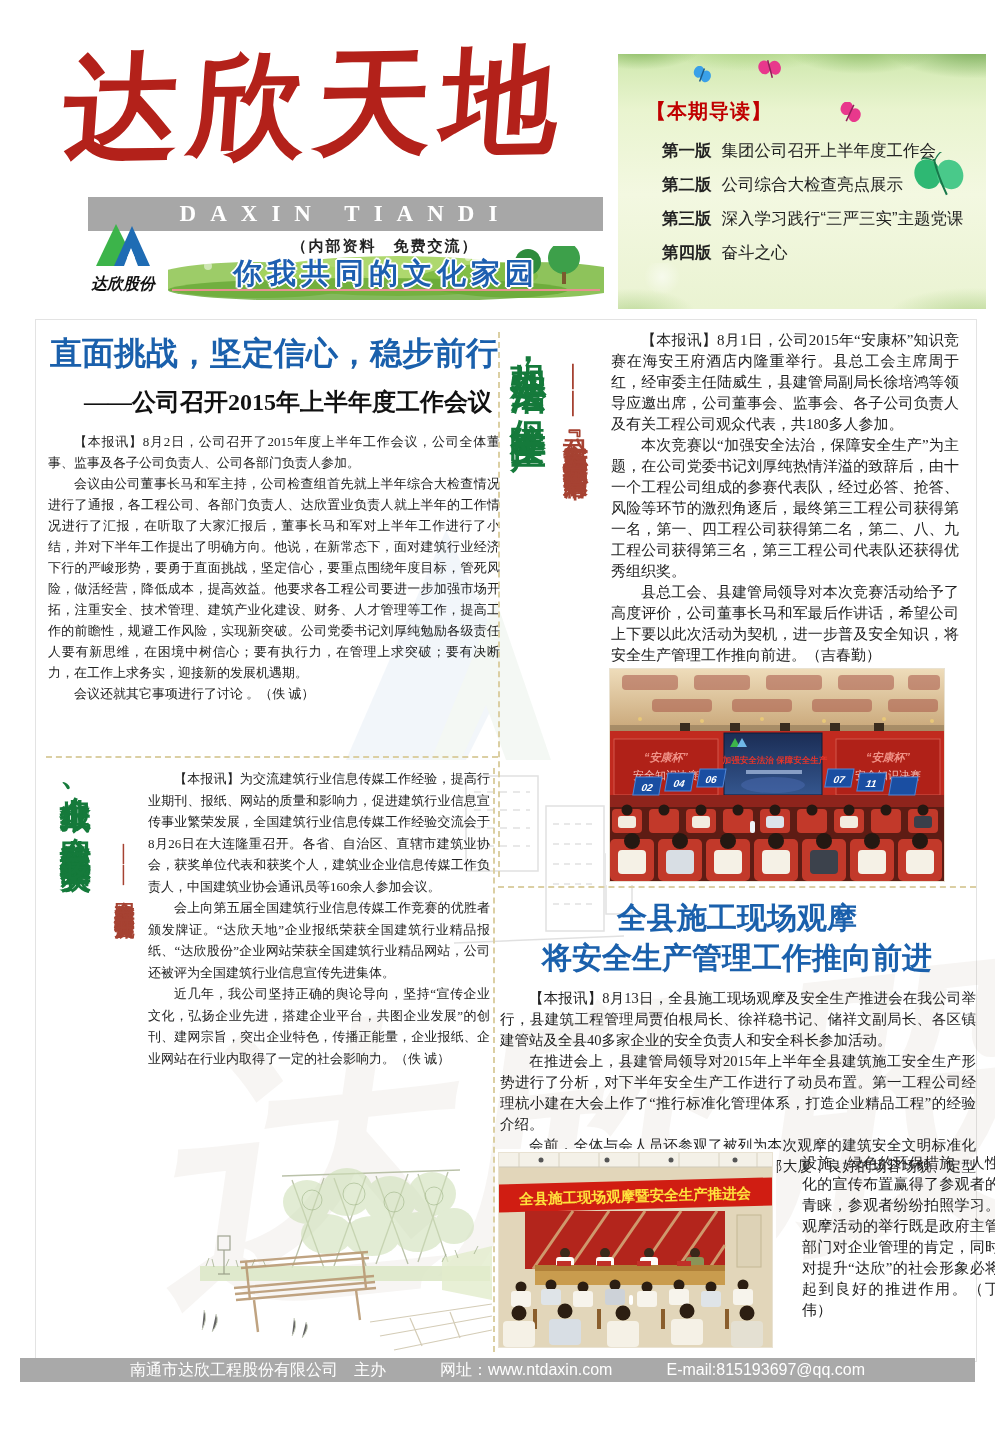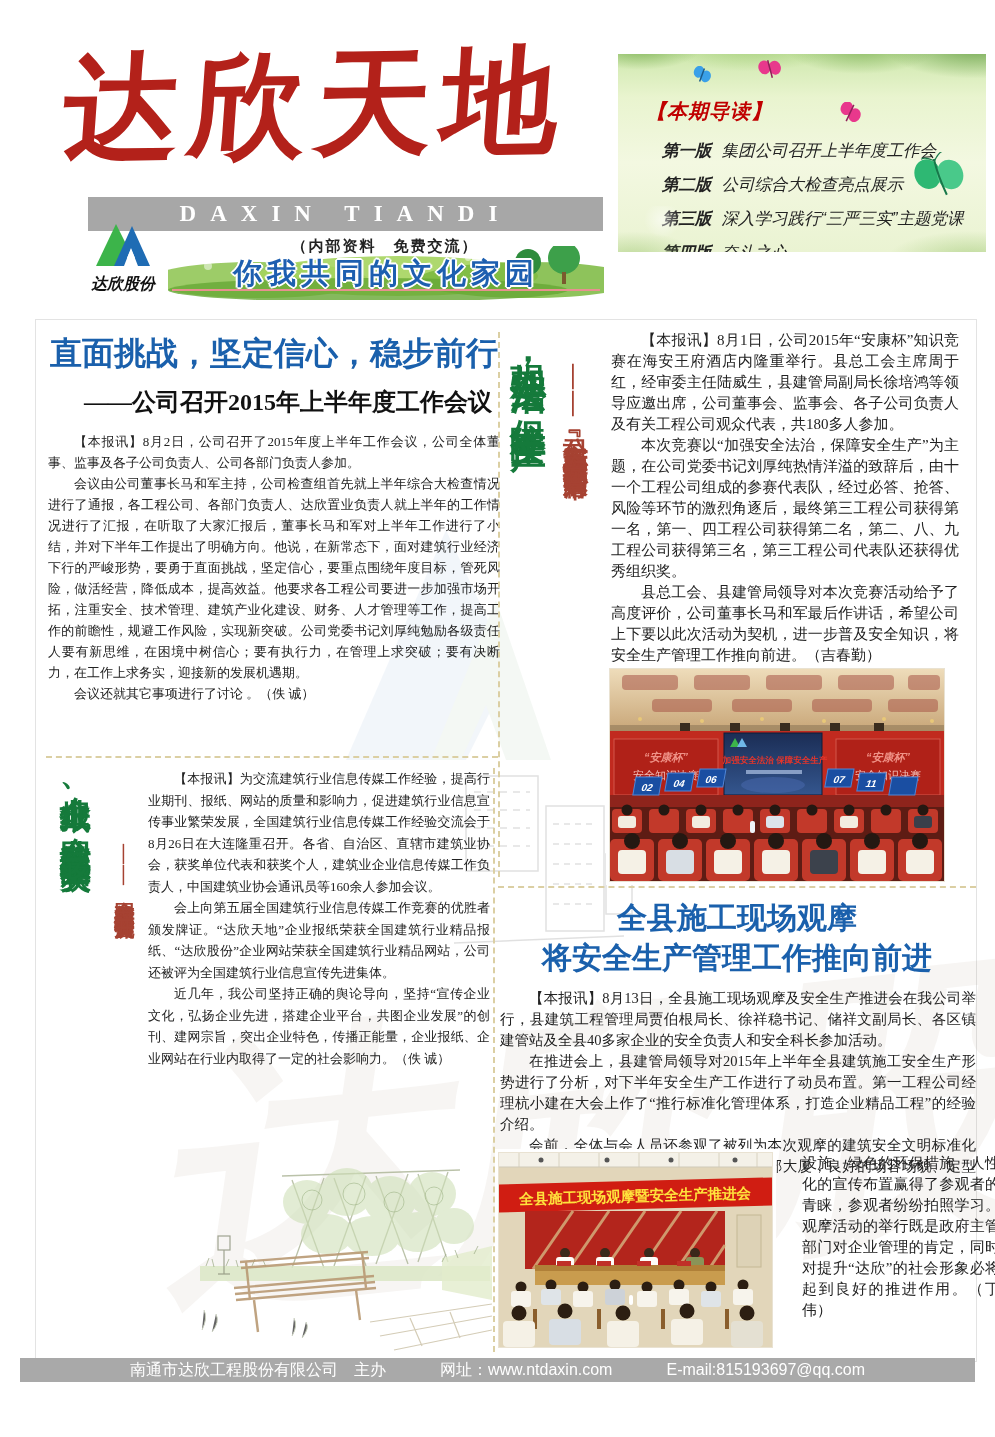--- a/index.html
+++ b/index.html
@@ -23,22 +23,22 @@
   .grass svg{position:absolute;left:0;top:0;}
   .slogan{position:absolute;left:0;top:8px;width:100%;text-align:center;font-size:29px;
     font-weight:bold;color:#1d5fb0;letter-spacing:5px;white-space:nowrap;
     font-family:"Liberation Serif","DejaVu Serif",serif;
     text-shadow:-2px 0 #fff,2px 0 #fff,0 -2px #fff,0 2px #fff,-1px -1px #fff,1px 1px #fff,1px -1px #fff,-1px 1px #fff;}
   .pinkline{left:172px;top:289px;width:428px;height:2px;background:#e89090;}
   .dateline{left:168px;top:293px;width:436px;display:flex;justify-content:center;gap:46px;
     font-size:17px;font-weight:bold;color:#1b1b1b;}
 
   
-  .guide{left:618px;top:54px;width:368px;height:198px;overflow:hidden;
-    background:linear-gradient(180deg,#cfe8ae 0%,#e9f4cf 22%,#f3f8e1 55%,#eaf3d2 100%);font-style:italic;}
+  .guide{left:618px;top:54px;width:368px;height:255px;overflow:hidden;
+    background:linear-gradient(180deg,#cfe8ae 0%,#e9f4cf 22%,#f3f8e1 55%,#eaf3d2 100%);}
   .guide::before{content:"";position:absolute;left:0;top:0;right:0;height:58px;
     background:radial-gradient(90px 34px at 6% -8px,rgba(104,164,62,.8),transparent 70%),
       radial-gradient(130px 42px at 36% -12px,rgba(140,192,92,.65),transparent 70%),
       radial-gradient(110px 40px at 66% -8px,rgba(104,164,62,.7),transparent 70%),
       radial-gradient(130px 48px at 97% -10px,rgba(84,146,52,.8),transparent 72%);}
   .guide::after{content:"";position:absolute;left:0;bottom:0;right:0;height:46px;
     background:radial-gradient(90px 36px at 4% 110%,rgba(150,195,105,.5),transparent 70%),
       radial-gradient(120px 40px at 96% 115%,rgba(150,195,105,.55),transparent 70%),
       radial-gradient(26px 26px at 12% 30%,rgba(255,255,255,.55),transparent 70%);}
   .guide-title{position:absolute;left:28px;top:44px;color:#c00000;font-size:20px;font-weight:bold;letter-spacing:1px;}

